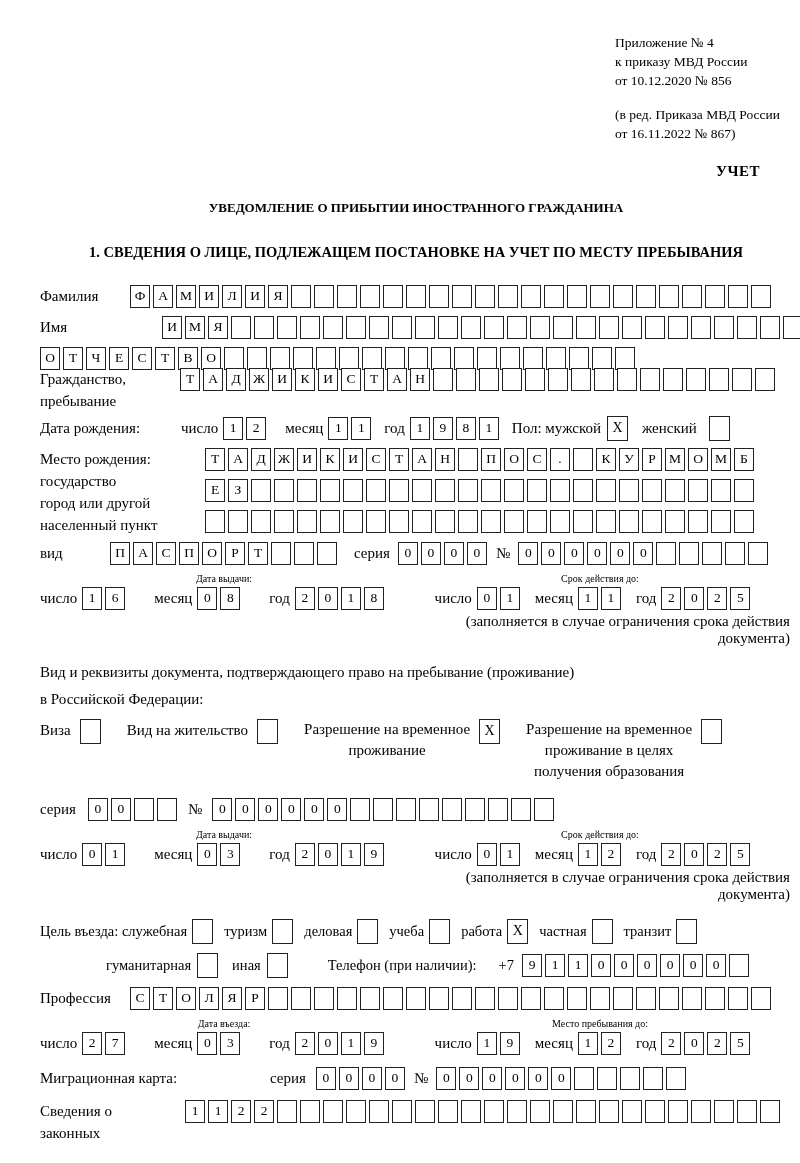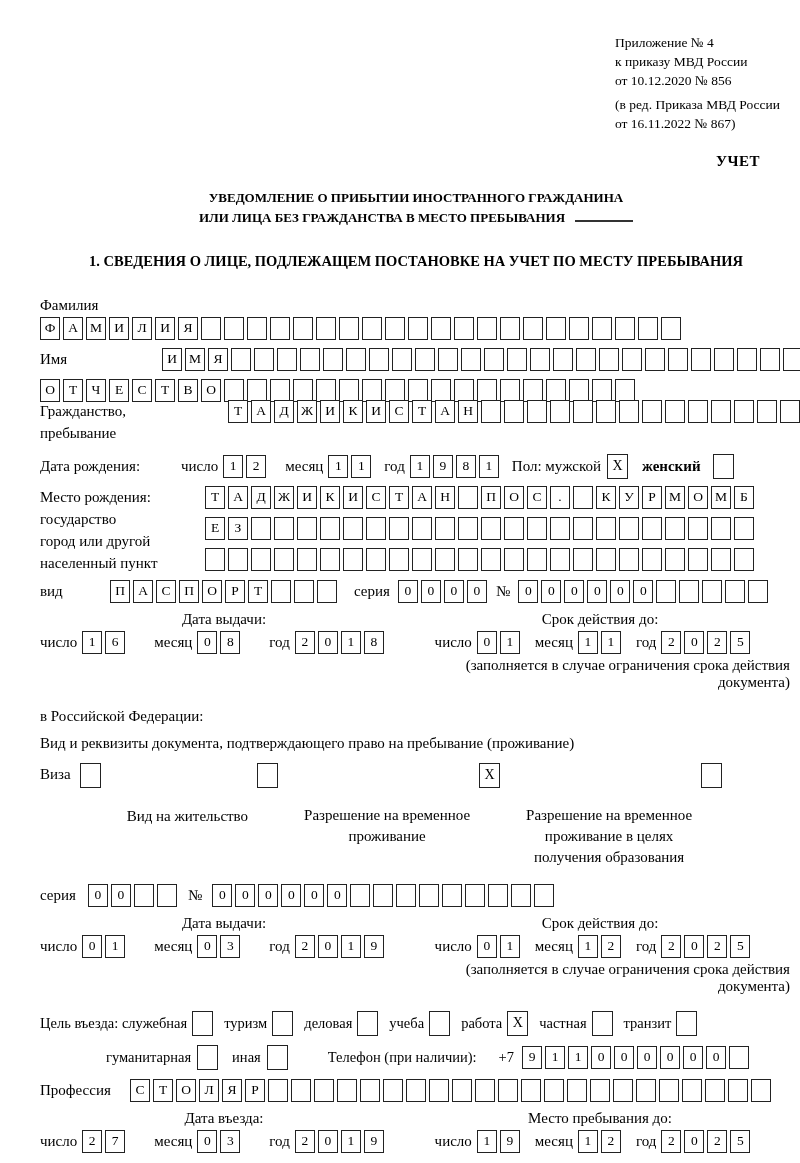--- a/index.html
+++ b/index.html
@@ -2,21 +2,21 @@
 <html><head>
 <meta charset="utf-8">
 <style>
   html,body{margin:0;padding:0;background:#ffffff;}
   body{width:800px;height:1163px;overflow:hidden;color:#000;
        font-family:"Liberation Serif","DejaVu Serif",serif;font-size:15px;}
   .page{padding:34px 8px 0 40px;position:relative;}
 
   
   .hdr{margin-left:575px;font-size:13.5px;line-height:1.4;}
-  .hdr .l4{margin-top:5px;}
+  .hdr .l4{margin-top:15px;}
   .forma{margin-top:20px;padding-right:32px;text-align:right;font-weight:bold;font-size:15px;letter-spacing:.5px;}
 
   .title{margin-top:18px;text-align:center;font-weight:bold;font-size:13px;line-height:1.5;}
   .blankline{display:inline-block;width:58px;border-bottom:2px solid #333;height:12px;margin-left:10px;}
   .sect{margin-top:26px;text-align:center;font-weight:bold;font-size:14.5px;}
 
   .row{display:flex;align-items:flex-start;}
   .lbl{flex:0 0 auto;line-height:23px;}
   .lbl2 div{line-height:22px;}
   .cells{display:flex;flex-wrap:nowrap;}
@@ -31,35 +31,35 @@
   .stackrows{display:flex;flex-direction:column;}
   .stackrows .cells{margin-bottom:8px;}
   .stackrows .cells:last-child{margin-bottom:0;}
 
   .dochead{margin-top:4px;text-align:center;font-weight:bold;font-size:14.5px;}
 
   
   .d2{display:flex;margin-top:8px;}
   .dcol-l{width:368px;flex:0 0 auto;}
   .dcol-r{flex:1;}
-  .dhead{text-align:center;font-size:15px;margin-bottom:3px;}
+  .dhead{text-align:center;font-size:10px;margin-bottom:3px;}
   .dline{display:flex;align-items:center;}
   .dgroup{display:flex;align-items:center;}
   .dgroup .glbl{margin-right:5px;line-height:23px;}
   .dcol-l .dgroup{margin-right:26px;}
   .dcol-l .dgroup:last-child{margin-right:0;}
   .dcol-r .dgroup{margin-right:12px;}
   .note-r{margin-top:3px;text-align:right;font-size:15px;padding-right:2px;}
 
   .intro{margin-top:12px;line-height:1.8;font-size:15px;}
 
   .permit-opts{margin-top:6px;align-items:flex-start;}
   .optcol{display:flex;flex-direction:column;text-align:center;line-height:21px;}
   .permit-opts .cbox{margin-left:9px;}
-  .permit-opts .sp{margin-left:26px;margin-top:42px;}
+  .permit-opts .sp{margin-left:26px;}
 
   .purpose{margin-top:16px;align-items:center;font-size:14.5px;}
   .purpose .lbl{line-height:25px;}
   .purpose .cbox{margin-left:5px;margin-right:11px;}
   .purpose .cbox:last-child{margin-right:0;}
 
   .phone-line{margin-top:9px;margin-left:66px;align-items:center;font-size:14.5px;}
   .phone-line .cbox{margin-left:6px;margin-right:14px;}
   .phone-line .plbl{margin-left:26px;margin-right:22px;}
   .phone-line .pfx{margin-right:8px;}
@@ -77,26 +77,25 @@
     <div>к приказу МВД России</div>
     <div>от 10.12.2020 № 856</div>
     <div class="l4">(в ред. Приказа МВД России</div>
     <div>от 16.11.2022 № 867)</div>
   </div>
 
   <div class="forma">УЧЕТ</div>
 
   <div class="title">
     <div>УВЕДОМЛЕНИЕ О ПРИБЫТИИ ИНОСТРАННОГО ГРАЖДАНИНА</div>
-    <div><span>ИЛИ ЛИЦА БЕЗ ГРАЖДАНСТВА В МЕСТО ПРЕБЫВАНИЯ</span><span class="blankline"></span></div>
   </div>
 
   <div class="sect">1. СВЕДЕНИЯ О ЛИЦЕ, ПОДЛЕЖАЩЕМ ПОСТАНОВКЕ НА УЧЕТ ПО МЕСТУ ПРЕБЫВАНИЯ</div>
 
-  <div class="row" style="margin-top:24px;flex-direction:column;">
+  <div class="row" style="margin-top:24px;">
     <span class="lbl w90">Фамилия</span>
     <span class="cells">
         <span class="cell">Ф</span>
         <span class="cell">А</span>
         <span class="cell">М</span>
         <span class="cell">И</span>
         <span class="cell">Л</span>
         <span class="cell">И</span>
         <span class="cell">Я</span>
         <span class="cell"></span>
@@ -181,21 +180,21 @@
         <span class="cell"></span>
         <span class="cell"></span>
         <span class="cell"></span>
         <span class="cell"></span>
         <span class="cell"></span>
         <span class="cell"></span>
         <span class="cell"></span>
       </span>
   </div>
 
-  <div class="row" style="margin-top:-2px;gap:48px;">
+  <div class="row" style="margin-top:-2px;">
     <span class="lbl lbl2 w140">
       <div>Гражданство,</div>
       <div>пребывание</div>
     </span>
     <span class="cells">
         <span class="cell">Т</span>
         <span class="cell">А</span>
         <span class="cell">Д</span>
         <span class="cell">Ж</span>
         <span class="cell">И</span>
@@ -216,21 +215,21 @@
         <span class="cell"></span>
         <span class="cell"></span>
         <span class="cell"></span>
         <span class="cell"></span>
         <span class="cell"></span>
         <span class="cell"></span>
         <span class="cell"></span>
       </span>
   </div>
 
-  <div class="row" style="margin-top:10px;align-items:center;">
+  <div class="row" style="margin-top:4px;align-items:center;">
     <span class="lbl w115">Дата рождения:</span>
     <span class="dgroup" style="margin-left:26px;">
       <span class="glbl">число</span>
       <span class="cells">
           <span class="cell">1</span>
           <span class="cell">2</span>
         </span>
     </span>
     <span class="dgroup" style="margin-left:16px;">
       <span class="glbl">месяц</span>
@@ -243,21 +242,21 @@
       <span class="glbl">год</span>
       <span class="cells">
           <span class="cell">1</span>
           <span class="cell">9</span>
           <span class="cell">8</span>
           <span class="cell">1</span>
         </span>
     </span>
     <span class="lbl" style="margin-left:10px;">Пол: мужской</span>
     <span class="cbox" style="margin-left:6px;">X</span>
-    <span class="lbl" style="margin-left:14px;font-weight:bold;">женский</span>
+    <span class="lbl" style="margin-left:14px;">женский</span>
     <span class="cbox" style="margin-left:12px;"></span>
   </div>
 
   <div class="row" style="margin-top:7px;">
     <span class="lbl lbl2 w165">
       <div>Место рождения:</div>
       <div>государство</div>
       <div>город или другой</div>
       <div>населенный пункт</div>
     </span>
@@ -435,22 +434,22 @@
               <span class="cell">2</span>
               <span class="cell">5</span>
             </span>
         </span>
       </div>
       <div class="note-r">(заполняется в случае ограничения срока действия документа)</div>
     </div>
   </div>
 
   <div class="intro">
+    <div>Вид и реквизиты документа, подтверждающего право на пребывание (проживание)</div>
     <div>в Российской Федерации:</div>
-    <div>Вид и реквизиты документа, подтверждающего право на пребывание (проживание)</div>
   </div>
 
   <div class="row permit-opts">
     <span class="lbl">Виза</span>
     <span class="cbox"></span>
     <span class="lbl sp">Вид на жительство</span>
     <span class="cbox"></span>
     <span class="optcol sp">
       <span>Разрешение на временное</span>
       <span>проживание</span>

